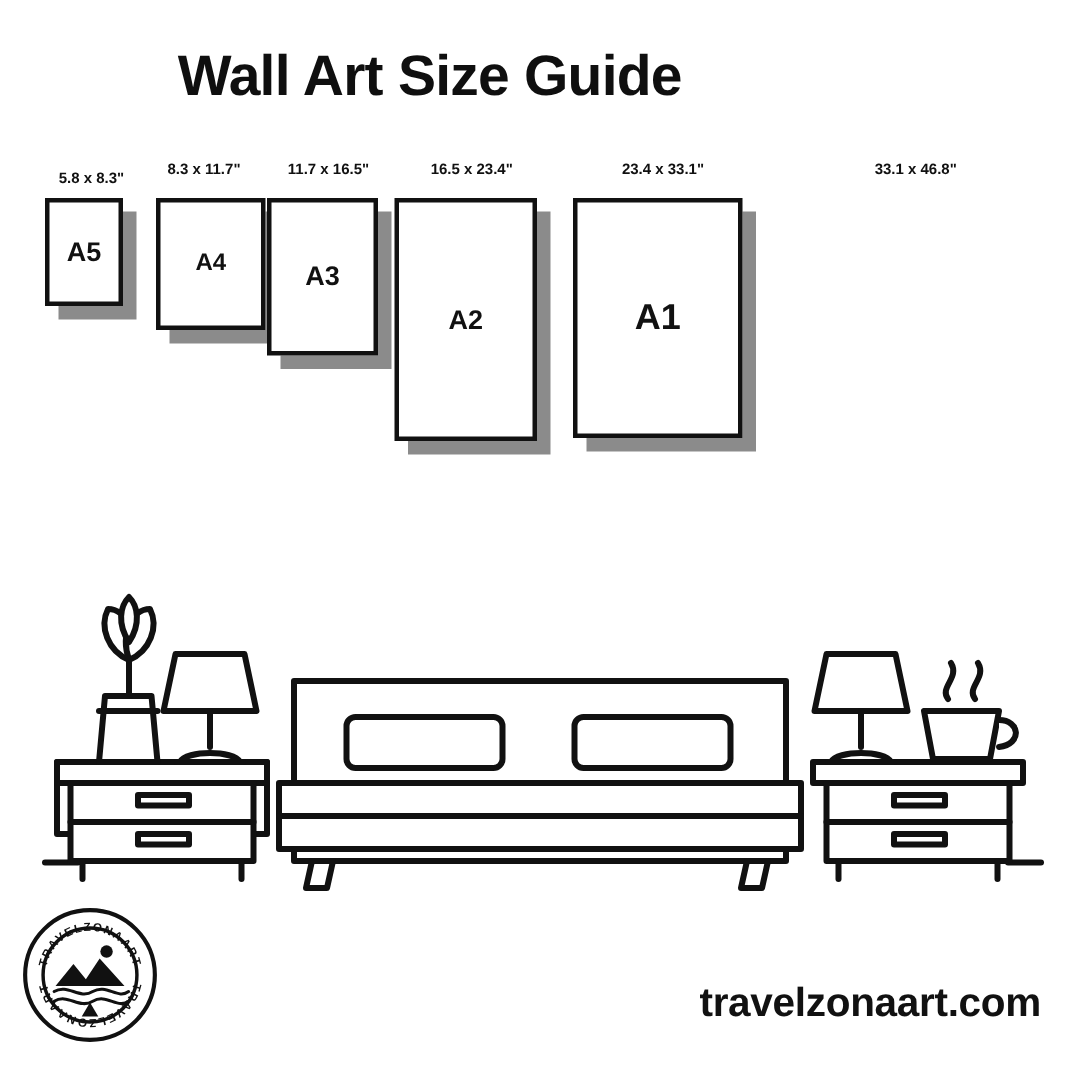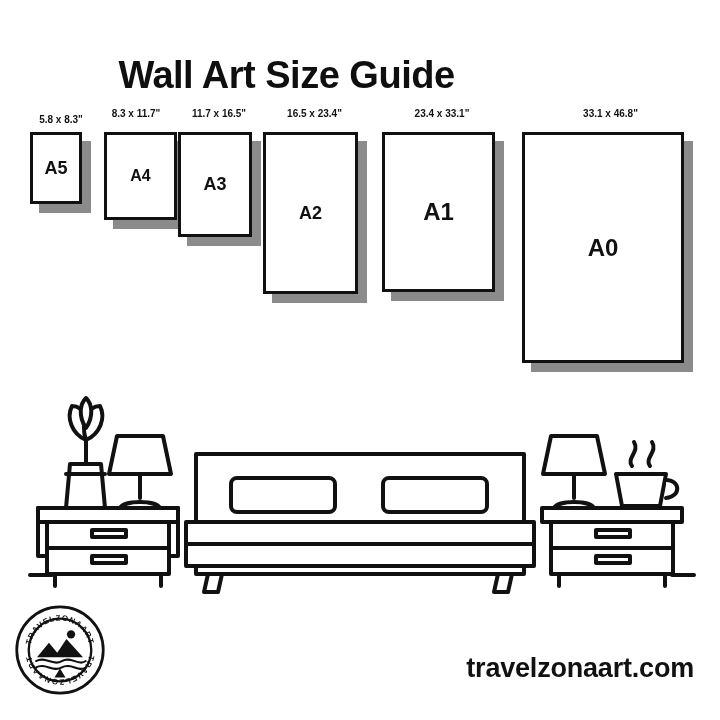--- a/index.html
+++ b/index.html
@@ -25,21 +25,20 @@
   #title {
     position: absolute;
     top: 30px;
     left: 0;
     width: 573px;
     text-align: center;
     font-size: 38px;
     font-weight: bold;
     letter-spacing: -0.5px;
     color: #0f0f0f;
-    margin-top: 24px;
   }
 
   
   .frame-group {
     position: absolute;
   }
   .frame-dim {
     position: absolute;
     left: 0;
     top: 0;
@@ -134,23 +133,20 @@
 
   <div class="frame-group" style="left:376px; top:108px; width:132px; height:210px;">
     <div class="frame-dim" style="top:0;">23.4 x 33.1"</div>
     <div class="frame-box" style="top:24px; left:6px; width:113px; height:160px;">
       <span class="frame-label lg">A1</span>
     </div>
   </div>
 
   <div class="frame-group" style="left:518px; top:108px; width:185px; height:280px;">
     <div class="frame-dim" style="top:0;">33.1 x 46.8"</div>
-    <div class="frame-box" style="top:24px; left:4px; width:162px; height:231px;">
-      <span class="frame-label lg">A0</span>
-    </div>
   </div>
 
   <svg id="furniture" viewBox="0 0 720 240">
     <g fill="none" stroke="#111111" stroke-width="4" stroke-linejoin="round" stroke-linecap="round">
 
       <line x1="30" y1="205" x2="52" y2="205"></line>
 
       <line x1="672" y1="205" x2="694" y2="205"></line>
 
       <g>

